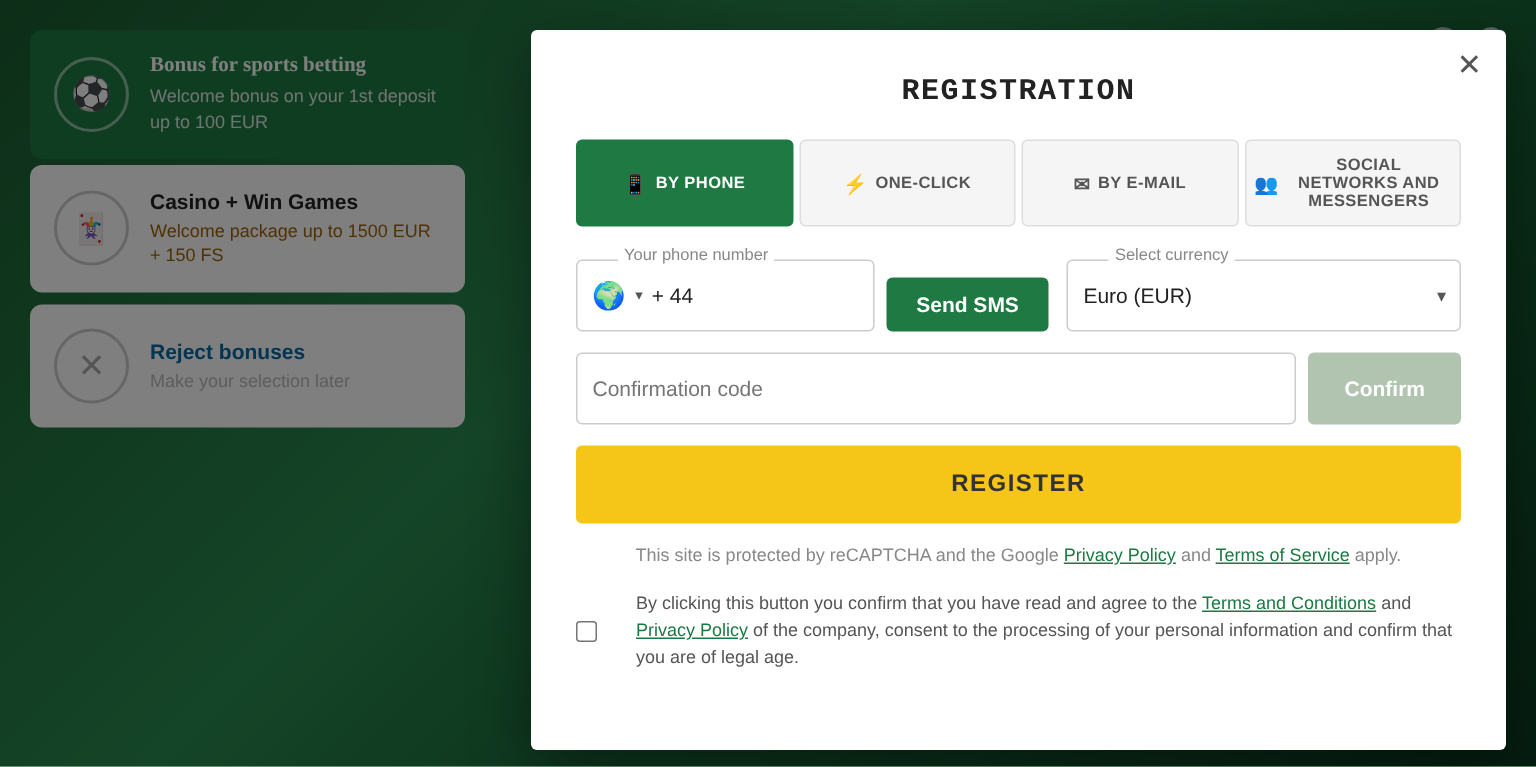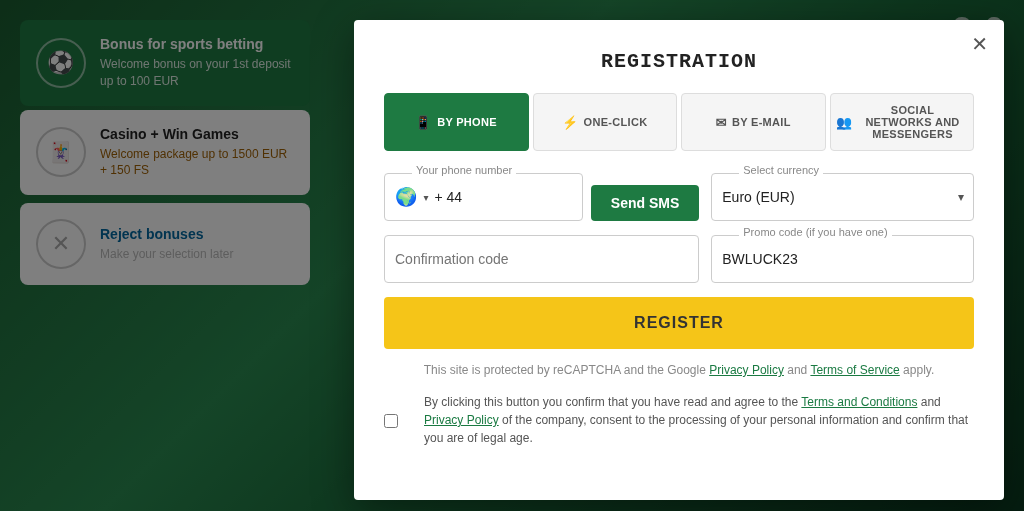--- a/index.html
+++ b/index.html
@@ -61,20 +61,21 @@
       justify-content: center;
       font-size: 22px;
       flex-shrink: 0;
     }
 
     .bonus-text h3 {
       color: #fff;
       font-size: 14px;
       font-weight: bold;
       margin-bottom: 4px;
+      font-family: Liberation Serif, serif;
     }
 
     .bonus-text p {
       color: rgba(255,255,255,0.85);
       font-size: 12px;
       line-height: 1.4;
     }
 
     .casino-card {
       background: #fff;
@@ -496,26 +497,23 @@
         <span class="select-chevron">▾</span>
       </div>
 
     </div>
 
     
     <div class="form-row">
 
       <div style="display:flex; gap:8px; flex:1.2; align-items:center;">
         <input class="confirmation-input" type="text" placeholder="Confirmation code" style="">
-      </div>
-
-      <div class="field-group" style="flex:1; position:relative;">
-        <span class="field-label">Promo code (if you have one)</span>
-        <input class="promo-input" type="text" value="BWLUCK23" style="">
-      </div>
+        <button class="confirm-btn">Confirm</button>
+      </div>
+
 
     </div>
 
     
     <button class="register-btn">REGISTER</button>
 
     
     <p class="recaptcha-text">
       <span>This site is protected by reCAPTCHA and the Google</span>
       <a href="#">Privacy Policy</a>

